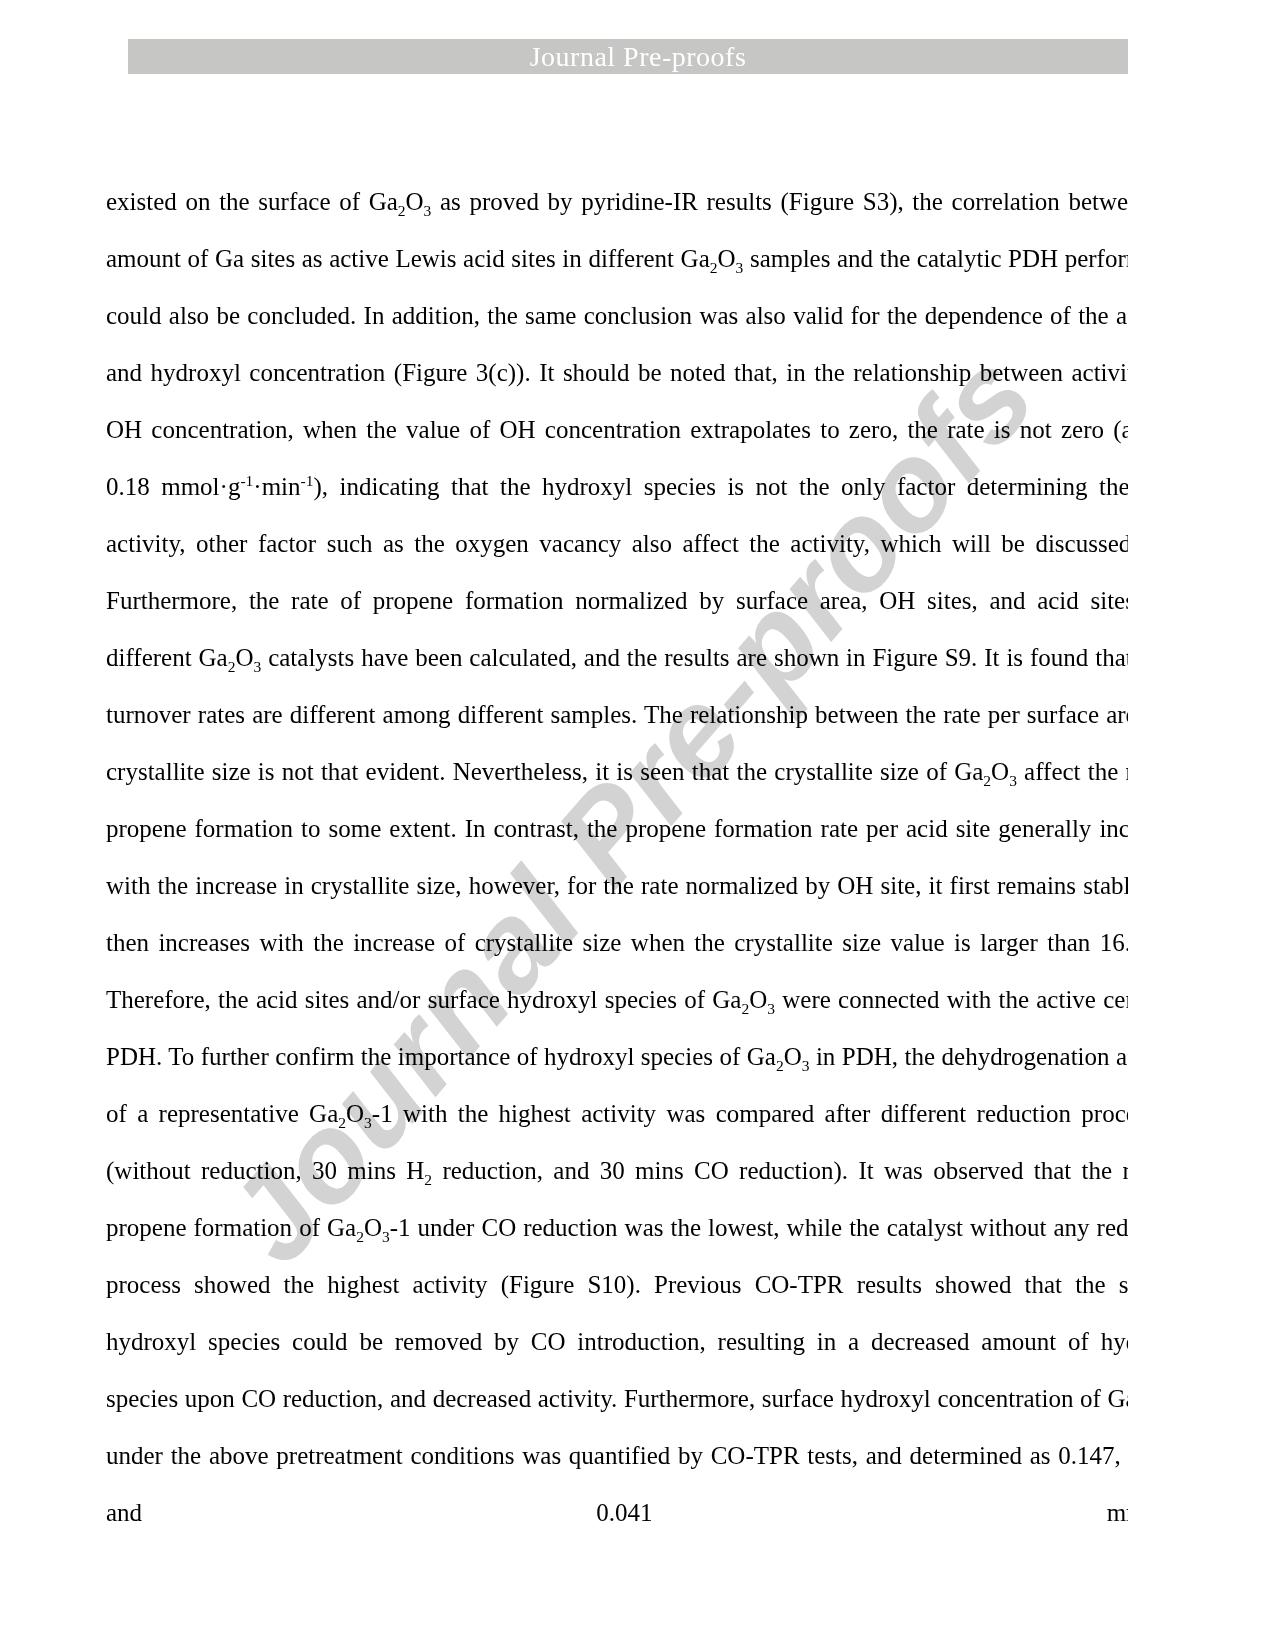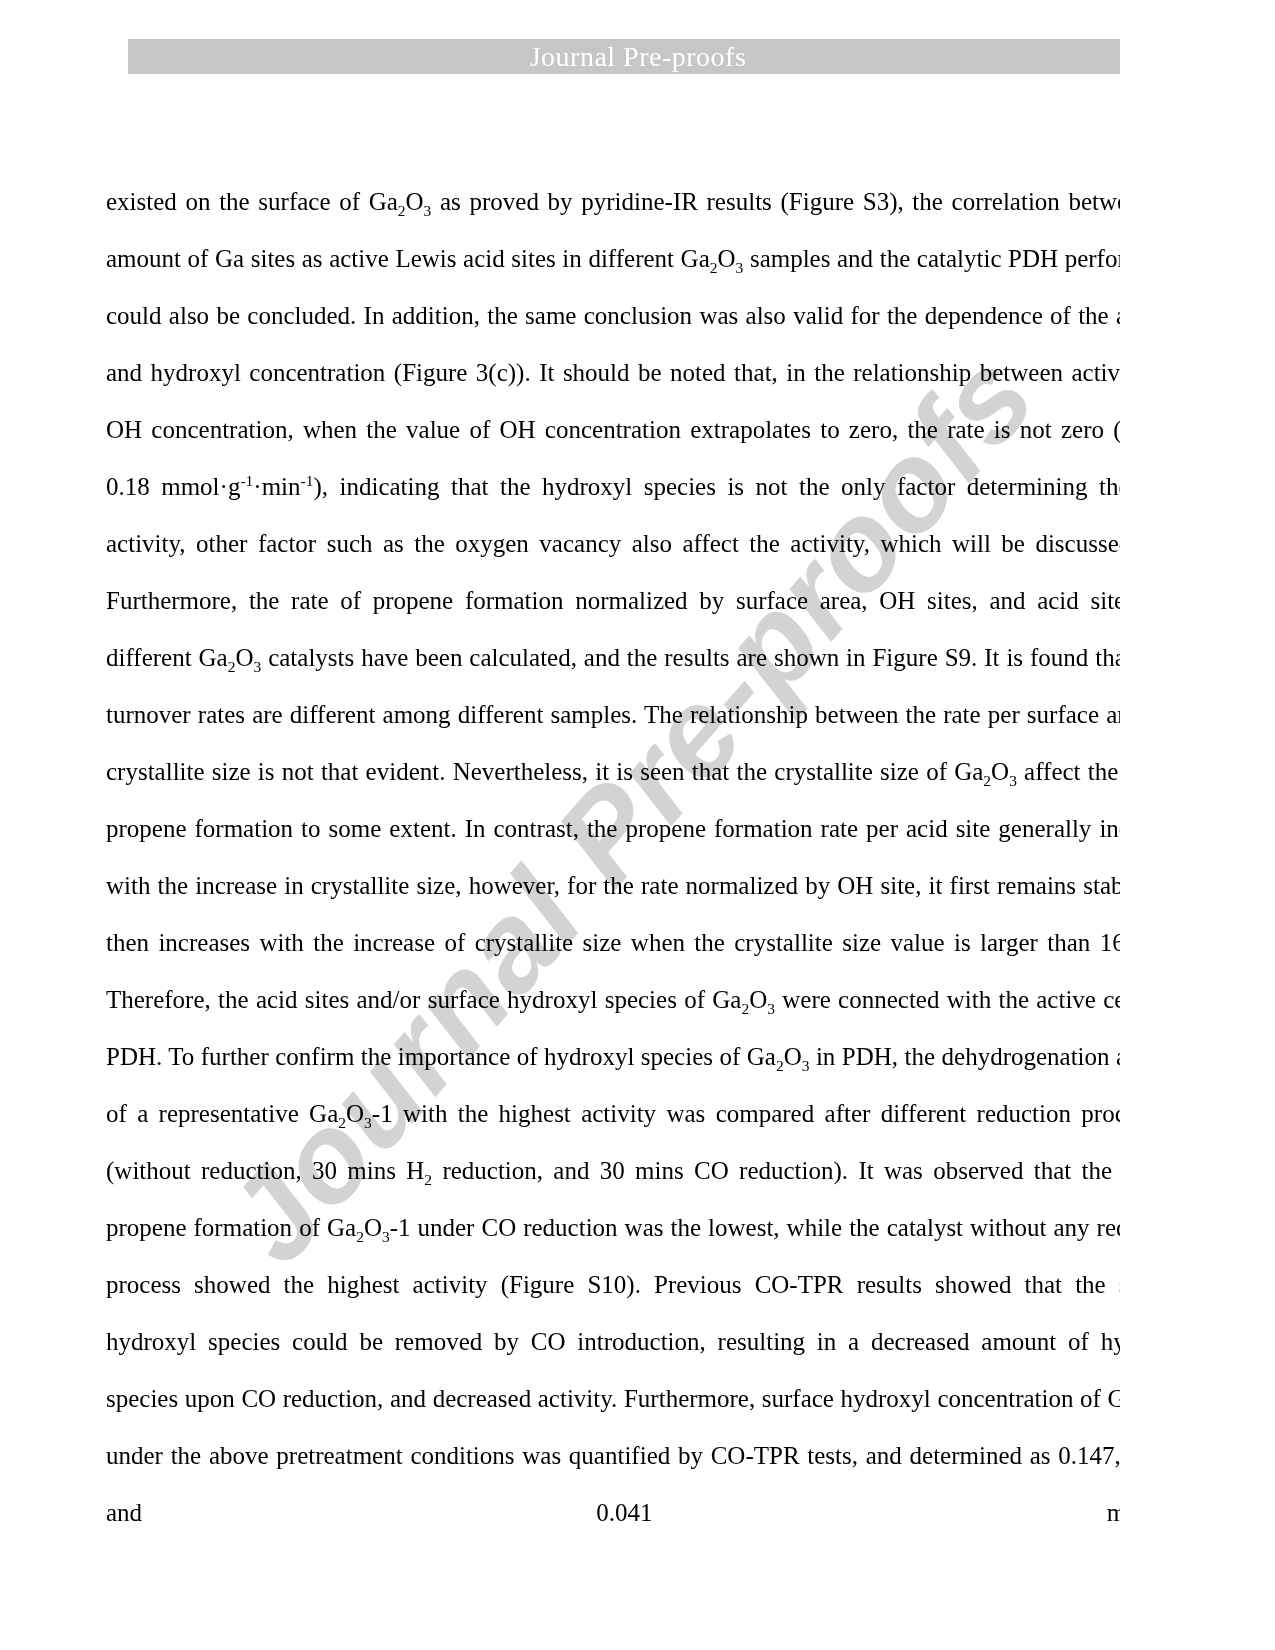--- a/index.html
+++ b/index.html
@@ -8,20 +8,21 @@
     background: #ffffff;
   }
   .page {
     position: relative;
     width: 1120px;
     height: 1650px;
     background: var(--page-bg, #ffffff);
     overflow: hidden;
     font-family: "Liberation Serif", serif;
     color: var(--text-color, #000000);
+    padding-left: 8px;
   }
   .header-bar {
     position: absolute;
     left: 128px;
     top: 39px;
     width: 1020px;
     height: 35px;
     background: var(--header-bar, #c6c6c4);
     display: flex;
     align-items: center;

